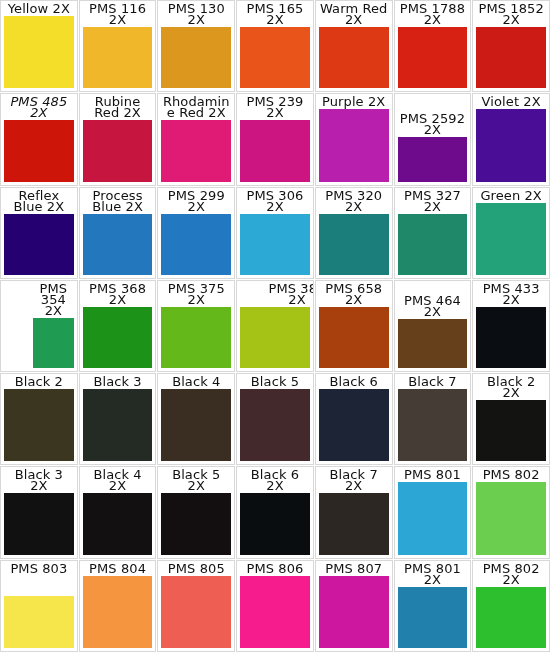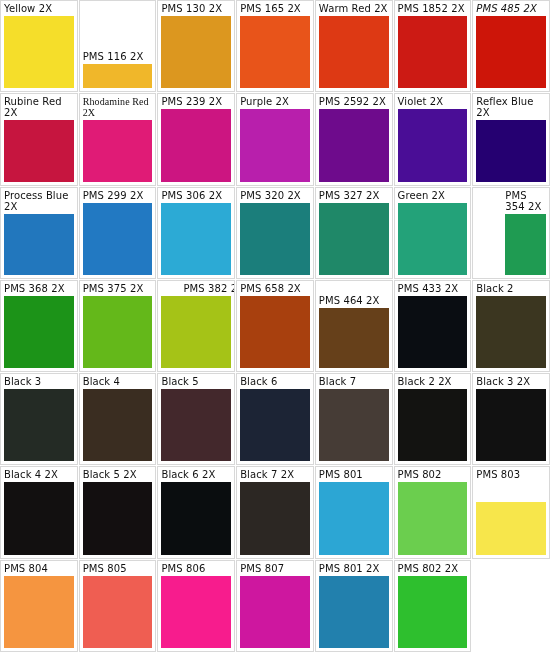--- a/index.html
+++ b/index.html
@@ -28,23 +28,24 @@
     background: #ffffff;
     border: 1px solid #d8d8d8;
     box-sizing: border-box;
     display: flex;
     flex-direction: column;
     align-items: center;
     padding: 2px 3px 3px 3px;
     overflow: hidden;
   }
   .swatch-label {
-    font-size: 10px;
+    font-size: 13px;
     line-height: 11px;
     color: #111111;
+    text-align: center;
     width: 100%;
     flex: 0 0 auto;
     letter-spacing: 0.1px;
     white-space: normal;
     word-wrap: break-word;
   }
   .swatch-color {
     width: 100%;
     flex: 1 1 auto;
     min-height: 0;
@@ -53,61 +54,65 @@
 </style>
 </head>
 <body>
 
 <div id="swatch-grid">
     <div class="swatch-cell" style="border-color: rgb(216, 216, 216);">
       <div class="swatch-label" style="color: rgb(17, 17, 17);">Yellow 2X</div>
       <div class="swatch-color" style="background: rgb(245, 222, 42);"></div>
     </div>
     <div class="swatch-cell" style="border-color: rgb(216, 216, 216);">
-      <div class="swatch-label" style="color: rgb(17, 17, 17); margin-top: 48px;">PMS 116 2X</div>
+      <div class="swatch-label" style="color: rgb(17, 17, 17);">PMS 116 2X</div>
       <div class="swatch-color" style="background: rgb(240, 183, 42);"></div>
     </div>
     <div class="swatch-cell" style="border-color: rgb(216, 216, 216);">
       <div class="swatch-label" style="color: rgb(17, 17, 17);">PMS 130 2X</div>
       <div class="swatch-color" style="background: rgb(220, 151, 31);"></div>
     </div>
     <div class="swatch-cell" style="border-color: rgb(216, 216, 216);">
       <div class="swatch-label" style="color: rgb(17, 17, 17);">PMS 165 2X</div>
       <div class="swatch-color" style="background: rgb(232, 84, 26);"></div>
     </div>
     <div class="swatch-cell" style="border-color: rgb(216, 216, 216);">
       <div class="swatch-label" style="color: rgb(17, 17, 17);">Warm Red 2X</div>
       <div class="swatch-color" style="background: rgb(221, 57, 20);"></div>
     </div>
     <div class="swatch-cell" style="border-color: rgb(216, 216, 216);">
+      <div class="swatch-label" style="color: rgb(17, 17, 17);">PMS 1788 2X</div>
+      <div class="swatch-color" style="background: rgb(215, 34, 19);"></div>
+    </div>
+    <div class="swatch-cell" style="border-color: rgb(216, 216, 216);">
       <div class="swatch-label" style="color: rgb(17, 17, 17);">PMS 1852 2X</div>
       <div class="swatch-color" style="background: rgb(204, 26, 20);"></div>
     </div>
     <div class="swatch-cell" style="border-color: rgb(216, 216, 216);">
       <div class="swatch-label" style="color: rgb(17, 17, 17); font-style: italic;">PMS 485 2X</div>
       <div class="swatch-color" style="background: rgb(205, 21, 9);"></div>
     </div>
     <div class="swatch-cell" style="border-color: rgb(216, 216, 216);">
       <div class="swatch-label" style="color: rgb(17, 17, 17);">Rubine Red 2X</div>
       <div class="swatch-color" style="background: rgb(198, 21, 63);"></div>
     </div>
-    <div class="swatch-cell" style="border-color: rgb(216, 216, 216); font-family: Liberation Serif, serif;">
+    <div class="swatch-cell" style="border-color: rgb(216, 216, 216);">
       <div class="swatch-label" style="color: rgb(17, 17, 17);">Rhodamine Red 2X</div>
       <div class="swatch-color" style="background: rgb(224, 27, 118);"></div>
     </div>
     <div class="swatch-cell" style="border-color: rgb(216, 216, 216);">
       <div class="swatch-label" style="color: rgb(17, 17, 17);">PMS 239 2X</div>
       <div class="swatch-color" style="background: rgb(204, 21, 129);"></div>
     </div>
     <div class="swatch-cell" style="border-color: rgb(216, 216, 216);">
       <div class="swatch-label" style="color: rgb(17, 17, 17);">Purple 2X</div>
       <div class="swatch-color" style="background: rgb(184, 31, 172);"></div>
     </div>
     <div class="swatch-cell" style="border-color: rgb(216, 216, 216);">
-      <div class="swatch-label" style="color: rgb(17, 17, 17);">PMS 2592 2X</div>
+      <div class="swatch-label" style="color: rgb(17, 17, 17); margin-top: 17px;">PMS 2592 2X</div>
       <div class="swatch-color" style="background: rgb(110, 11, 140);"></div>
     </div>
     <div class="swatch-cell" style="border-color: rgb(216, 216, 216);">
       <div class="swatch-label" style="color: rgb(17, 17, 17);">Violet 2X</div>
       <div class="swatch-color" style="background: rgb(74, 13, 150);"></div>
     </div>
     <div class="swatch-cell" style="border-color: rgb(216, 216, 216);">
       <div class="swatch-label" style="color: rgb(17, 17, 17);">Reflex Blue 2X</div>
       <div class="swatch-color" style="background: rgb(37, 0, 113);"></div>
     </div>

